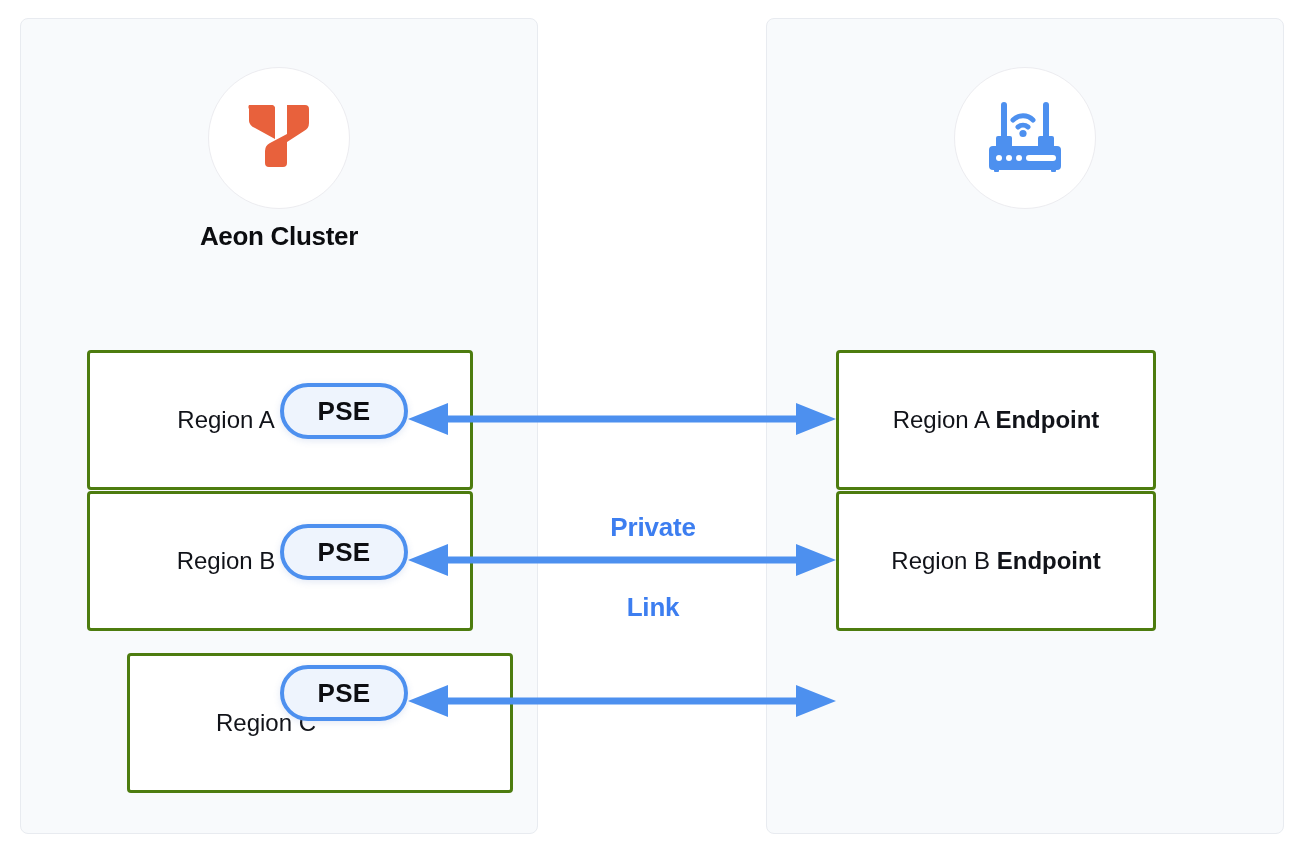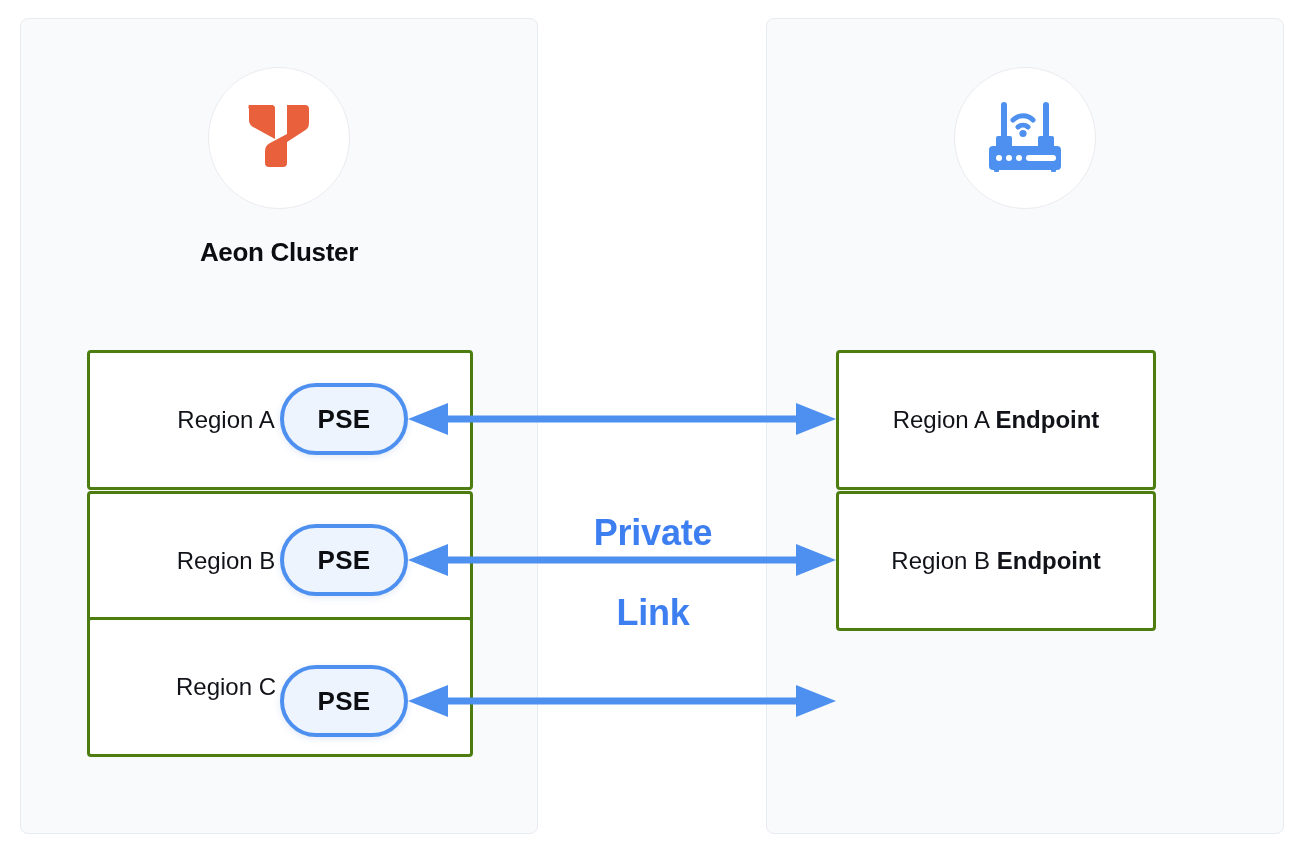--- a/index.html
+++ b/index.html
@@ -45,21 +45,21 @@
     height: 142px;
     border-radius: 50%;
     background: #ffffff;
     border: 1px solid #ececf0;
     box-sizing: border-box;
     display: flex;
     align-items: center;
     justify-content: center;
   }
   .panel-title {
-    margin-top: 28px;
+    margin-top: 12px;
     font-size: 26px;
     font-weight: bold;
     color: #0c0d10;
     letter-spacing: -0.3px;
     white-space: nowrap;
   }
 
   
   .card {
     position: absolute;
@@ -67,39 +67,39 @@
     border: 3px solid #4d7c0f;
     border-radius: 4px;
     box-sizing: border-box;
     height: 140px;
   }
   .card-left  { left: 66px;  width: 386px; }
   .card-right { left: 69px;  width: 320px; }
 
   .row-1 { top: 331px; }
   .row-2 { top: 472px; }
-  .row-3 { top: 598px; }
+  .row-3 { top: 634px; margin-left: 40px; }
 
   .card-label {
     position: absolute;
     left: 0; right: 0; top: 50%;
     transform: translateY(-50%);
     text-align: center;
     font-size: 24px;
     color: #111319;
     white-space: nowrap;
   }
   .card-label .bold { font-weight: bold; }
   .card-left .card-label { padding-right: 108px; }
 
   
   .pse {
     position: absolute;
     width: 128px;
-    height: 72px;
+    height: 56px;
     border: 4px solid #4d90ef;
     border-radius: 40px;
     background: #eef4fd;
     box-sizing: border-box;
     display: flex;
     align-items: center;
     justify-content: center;
     font-size: 26px;
     font-weight: bold;
     color: #0d0e12;
@@ -115,21 +115,21 @@
   .conn-1 { top: 401px; }
   .conn-2 { top: 542px; }
   .conn-3 { top: 683px; }
 
   
   .link-label {
     position: absolute;
     left: 540px;
     width: 226px;
     text-align: center;
-    font-size: 36px;
+    font-size: 26px;
     font-weight: bold;
     color: #3d7ef0;
     letter-spacing: -0.2px;
   }
   #link-word-1 { top: 512px; }
   #link-word-2 { top: 560px; margin-top: 32px; }
 </style>
 </head>
 <body>
 

